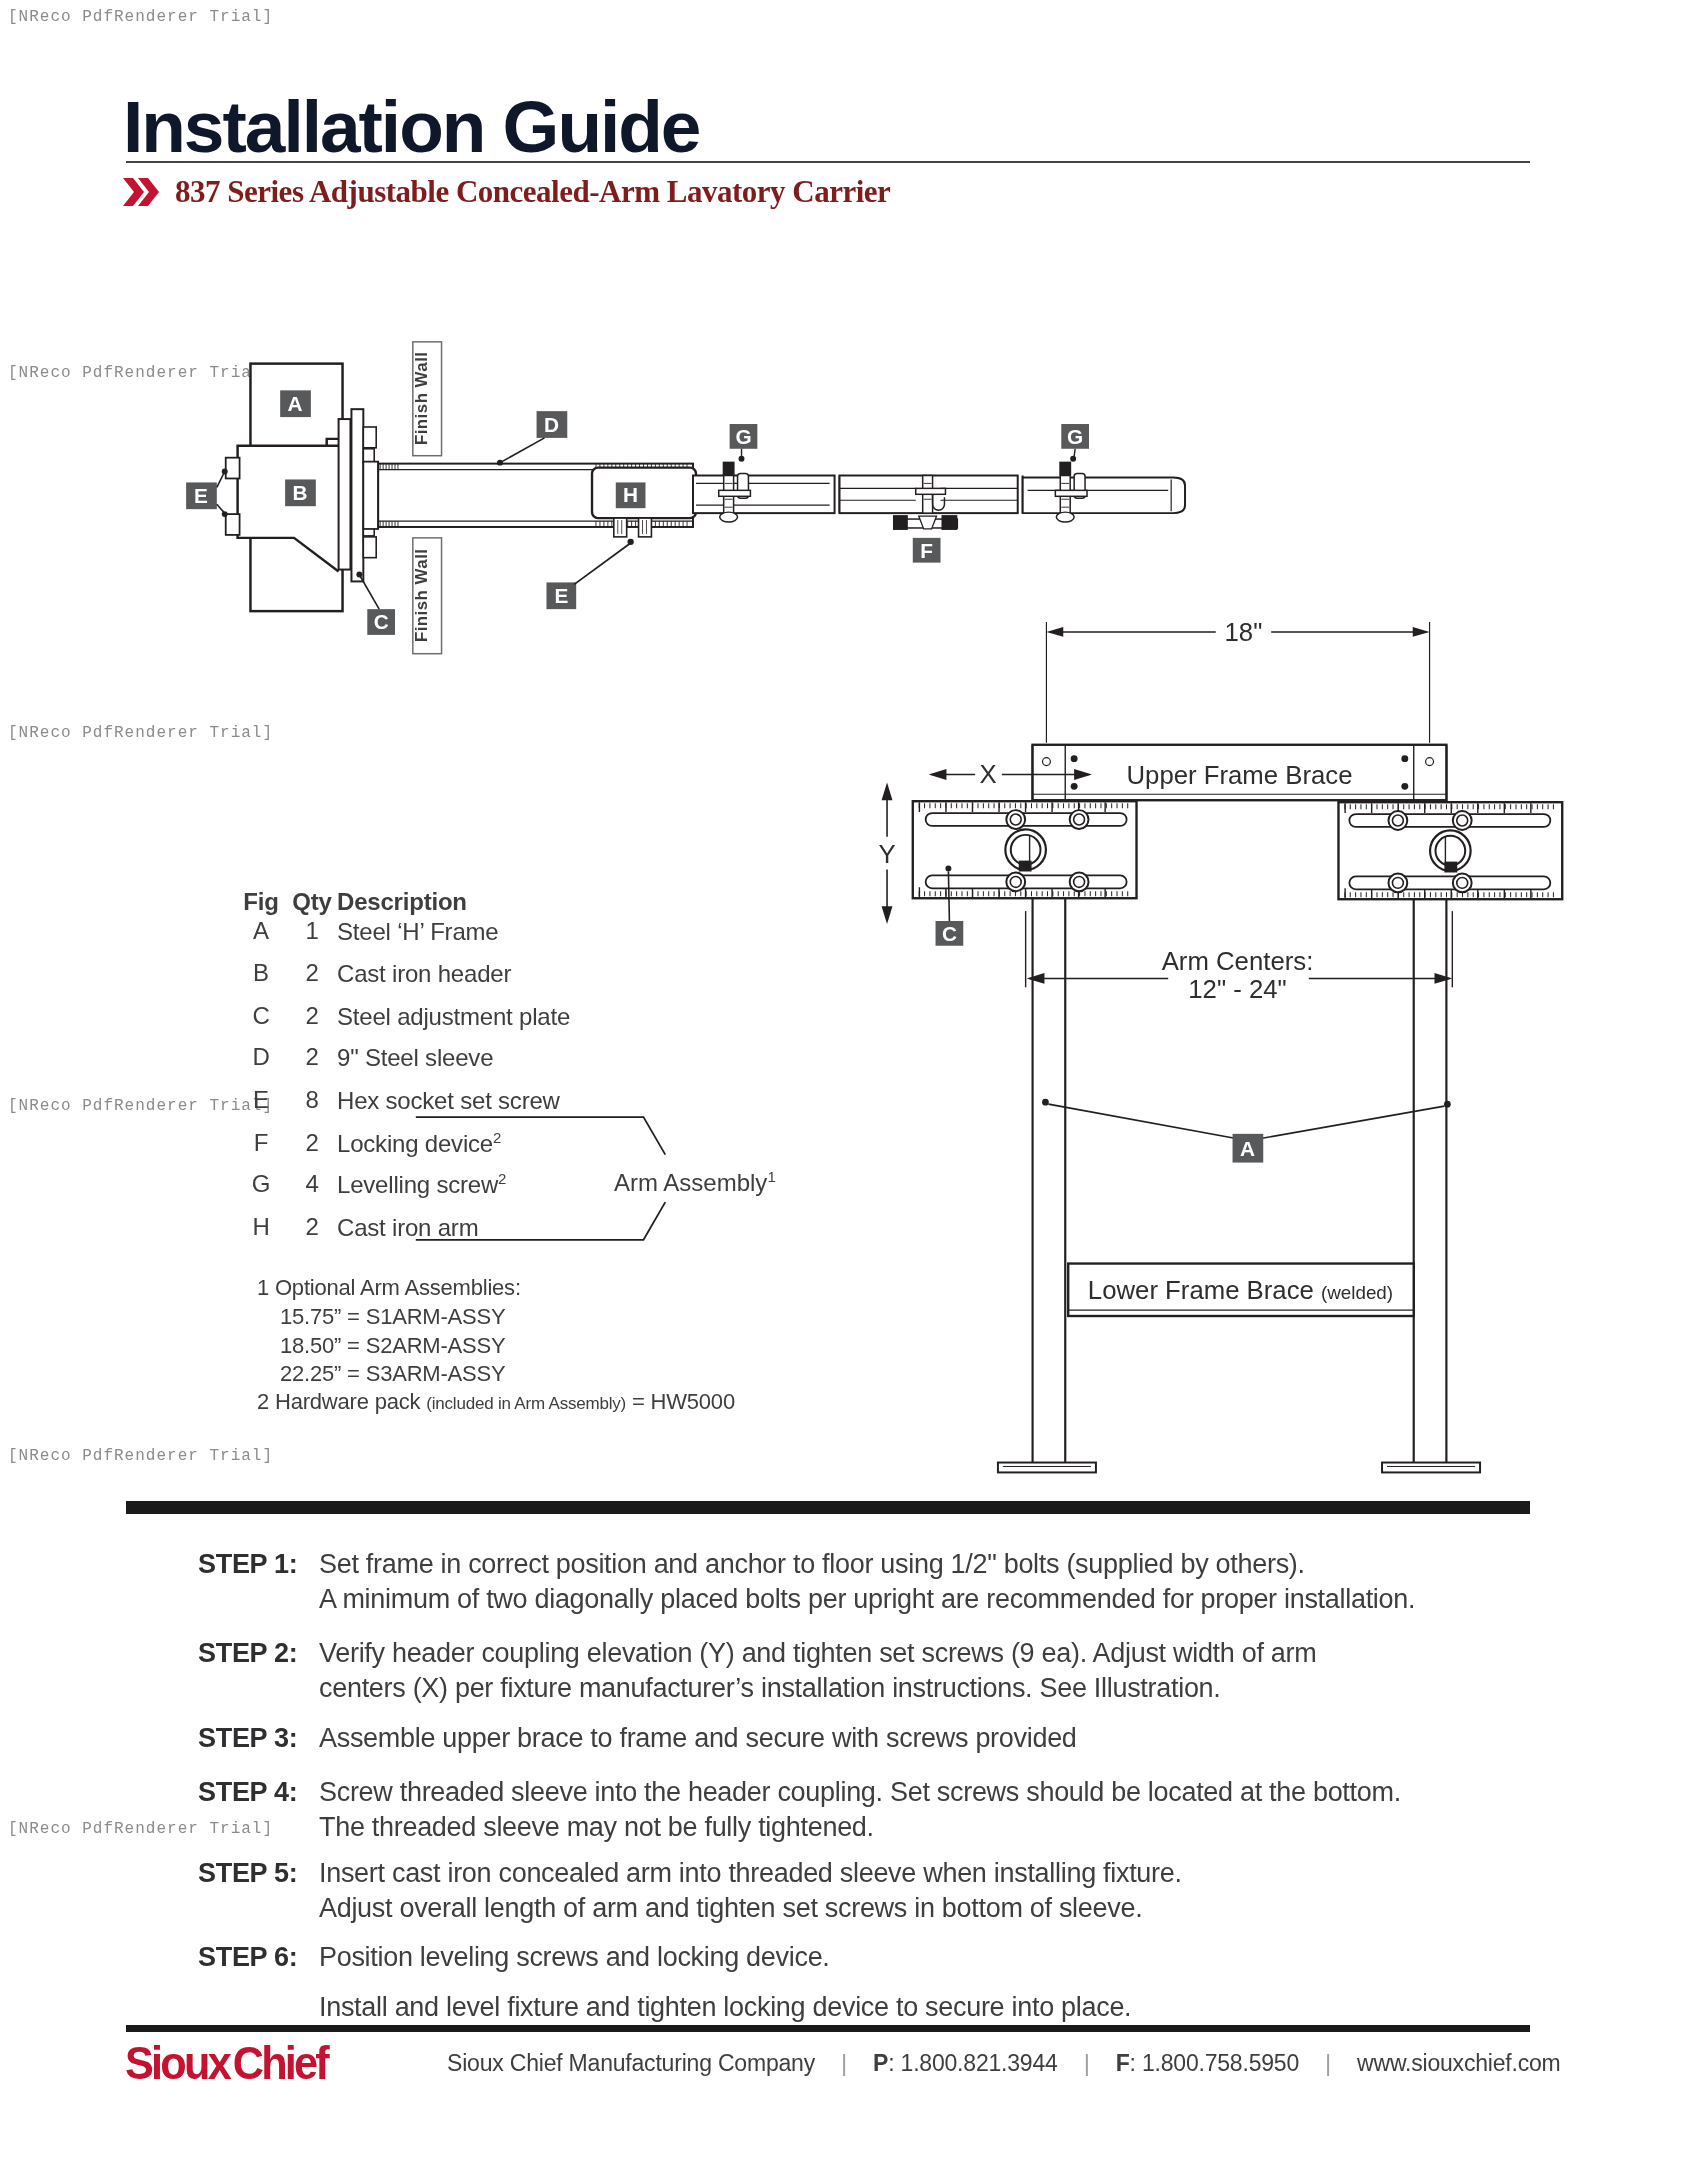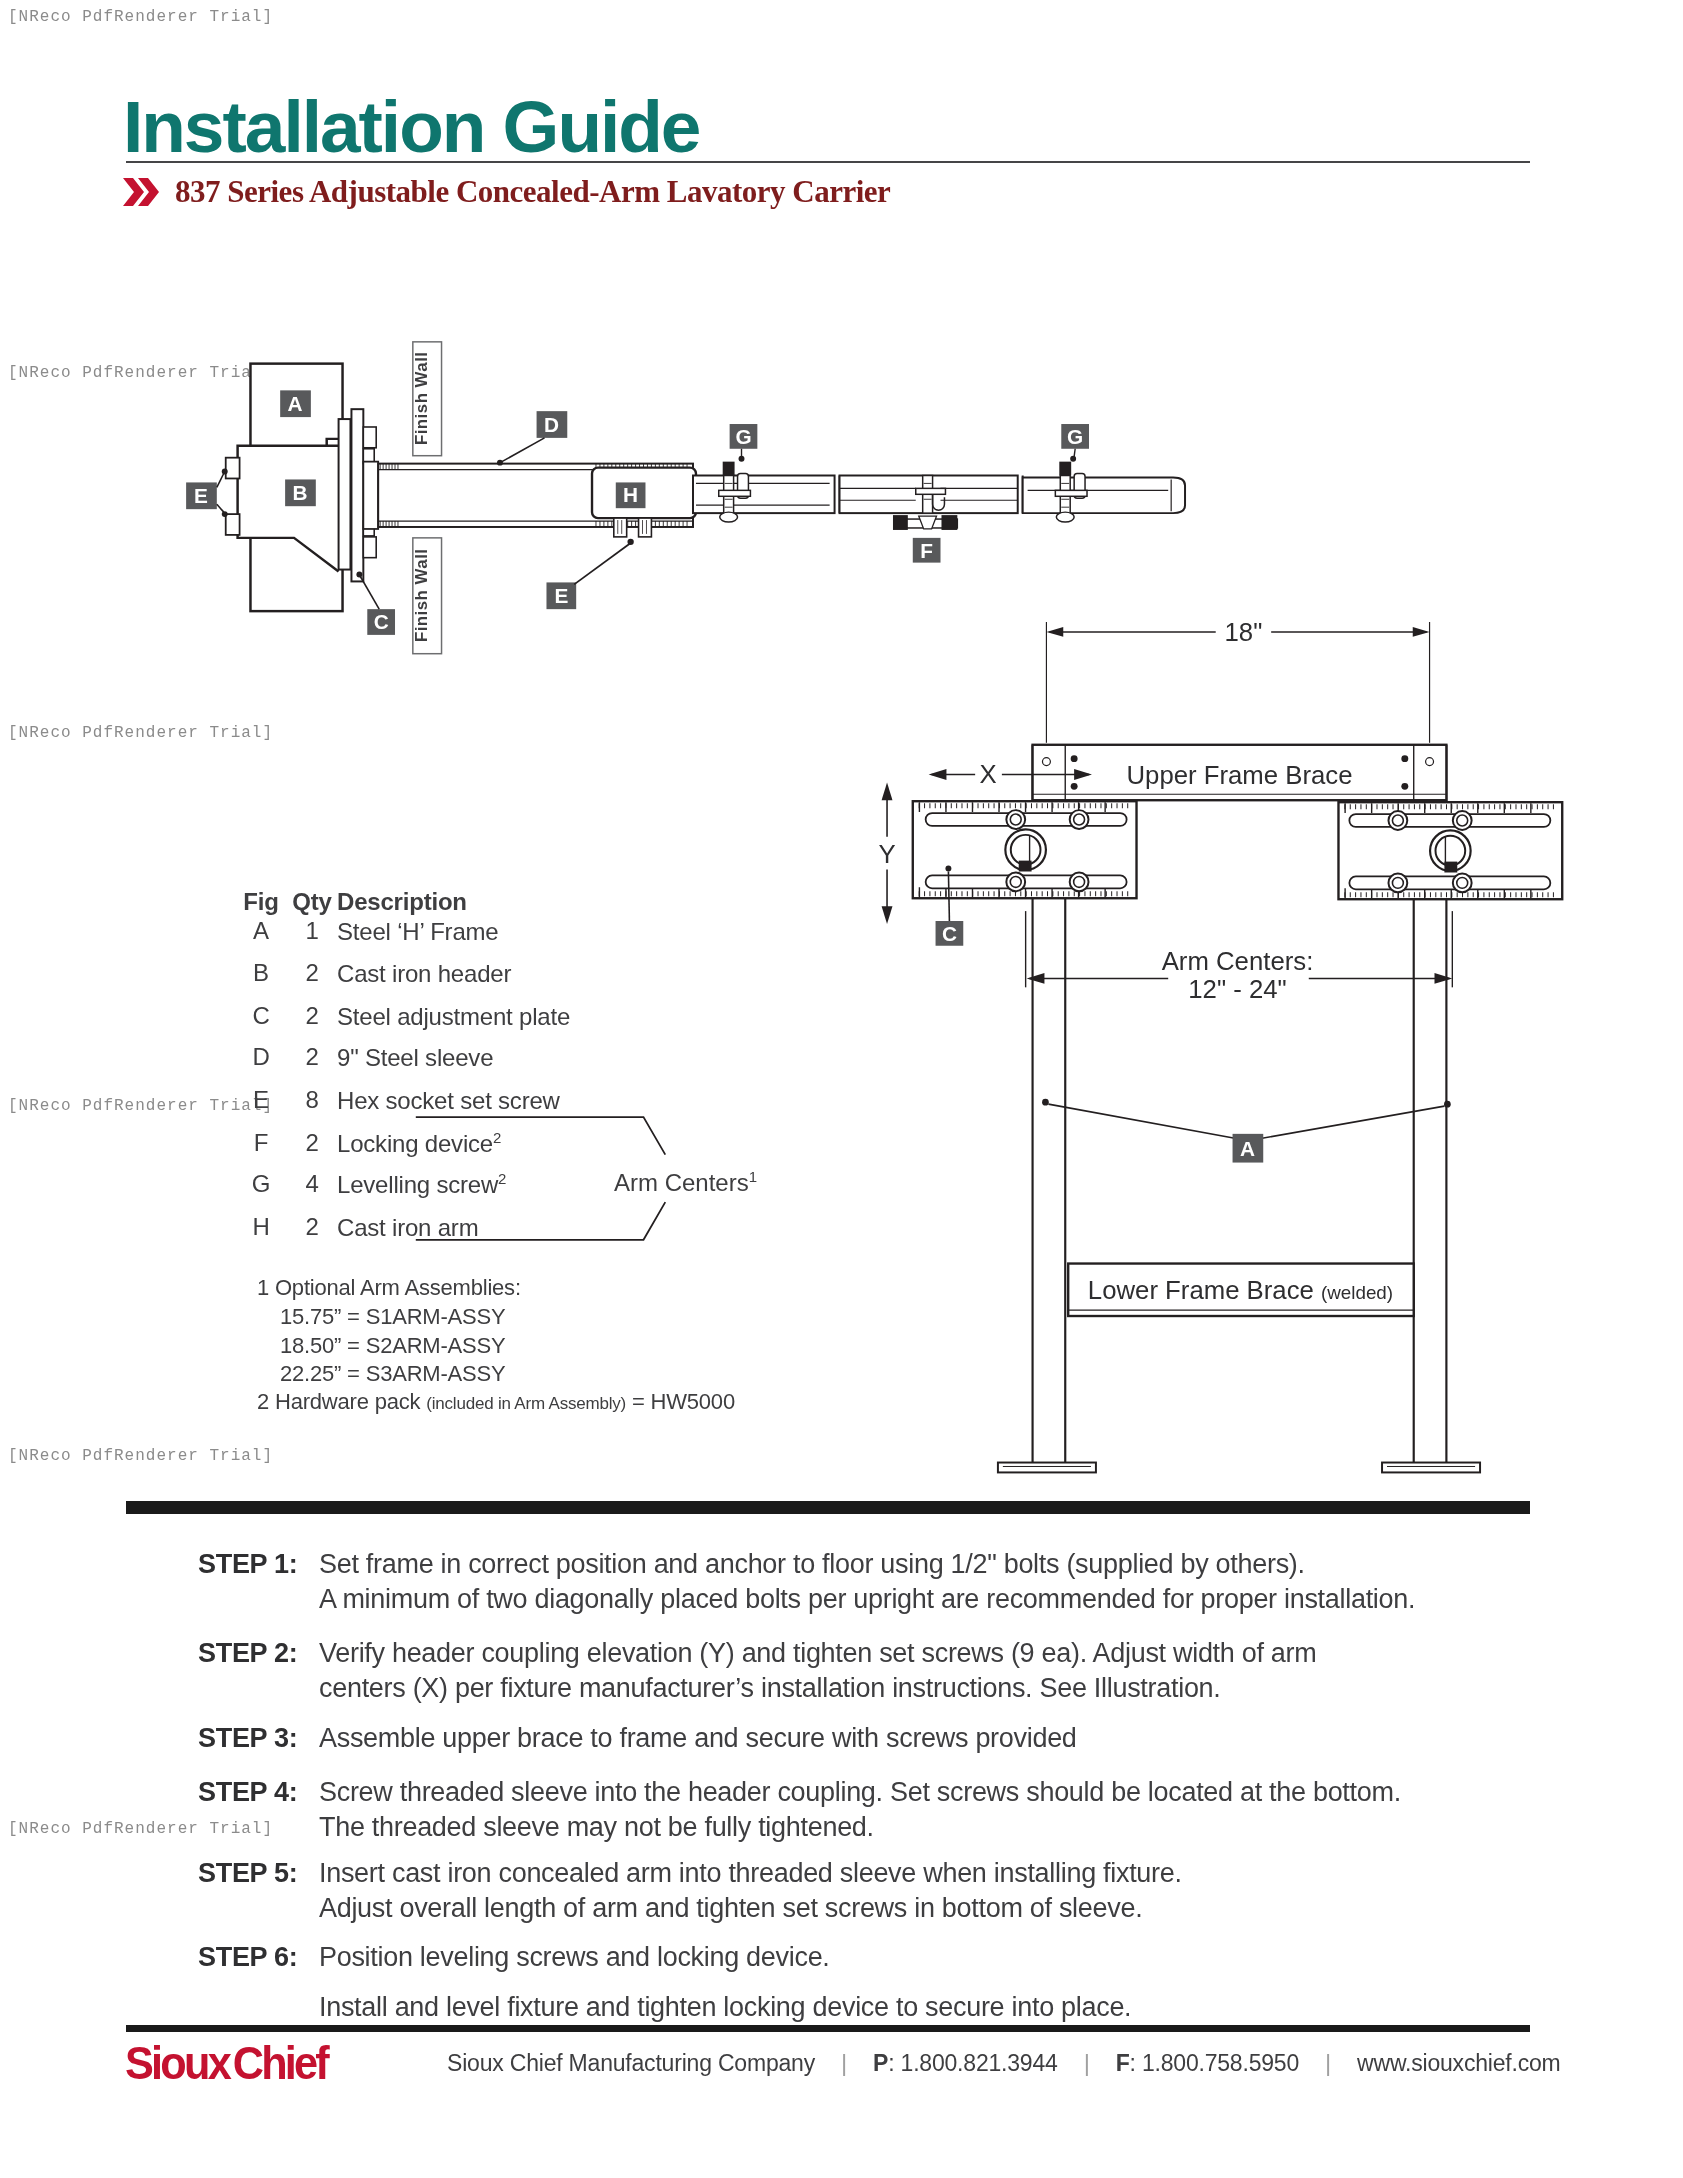--- a/index.html
+++ b/index.html
@@ -6,21 +6,21 @@
   .page{
     position:relative;width:1683px;height:2178px;background:#ffffff;
     font-family:"Liberation Sans",sans-serif;overflow:hidden;margin:0 auto;
   }
   .wm{
     position:absolute;left:8px;font-family:"Liberation Mono",monospace;
     font-size:16px;color:#8b8b8b;letter-spacing:1px;white-space:pre;
   }
   .title{
     position:absolute;left:123px;top:85px;font-size:73px;font-weight:bold;
-    color:#0f766e;letter-spacing:-2px;white-space:nowrap;
+    color:#0f172a;letter-spacing:-2px;white-space:nowrap;
   }
   .title-rule{position:absolute;left:126px;top:161px;width:1404px;height:2px;background:#454547;}
   .subtitle-row{position:absolute;left:123px;top:174px;display:flex;align-items:center;}
   .subtitle{
     font-size:31px;font-weight:bold;color:#7f1d1d;letter-spacing:-0.5px;
     margin-left:12px;white-space:nowrap;font-family:Liberation Serif, serif;
   }
   .diagram-svg{position:absolute;left:0;top:228px;}
   svg text{font-family:"Liberation Sans",sans-serif;}
   .lblbox{fill:#58595b;}
@@ -382,21 +382,21 @@
       <span class="pt-fig">G</span>
       <span class="pt-qty">4</span>
       <span class="pt-desc"><span>Levelling screw</span><sup>2</sup></span>
     </div>
   <div class="pt-row" style="top:1213px">
       <span class="pt-fig">H</span>
       <span class="pt-qty">2</span>
       <span class="pt-desc"><span>Cast iron arm</span><sup></sup></span>
     </div>
 
-  <div class="arm-assy"><span>Arm Centers</span><sup>1</sup></div>
+  <div class="arm-assy"><span>Arm Assembly</span><sup>1</sup></div>
 
   <div class="note-line" style="left:257px;top:1275px"><span>1</span><span> Optional Arm Assemblies:</span></div>
   <div class="note-line" style="left:280px;top:1304px">15.75” = S1ARM-ASSY</div>
   <div class="note-line" style="left:280px;top:1333px">18.50” = S2ARM-ASSY</div>
   <div class="note-line" style="left:280px;top:1361px">22.25” = S3ARM-ASSY</div>
   <div class="note-line" style="left:257px;top:1389px"><span>2</span><span> Hardware pack </span><span class="note-small">(included in Arm Assembly)</span><span> = HW5000</span></div>
 
   <div class="thick-rule" style="top:1501px;height:13px"></div>
 
   <div class="step-label" style="top:1549px">STEP 1:</div>

